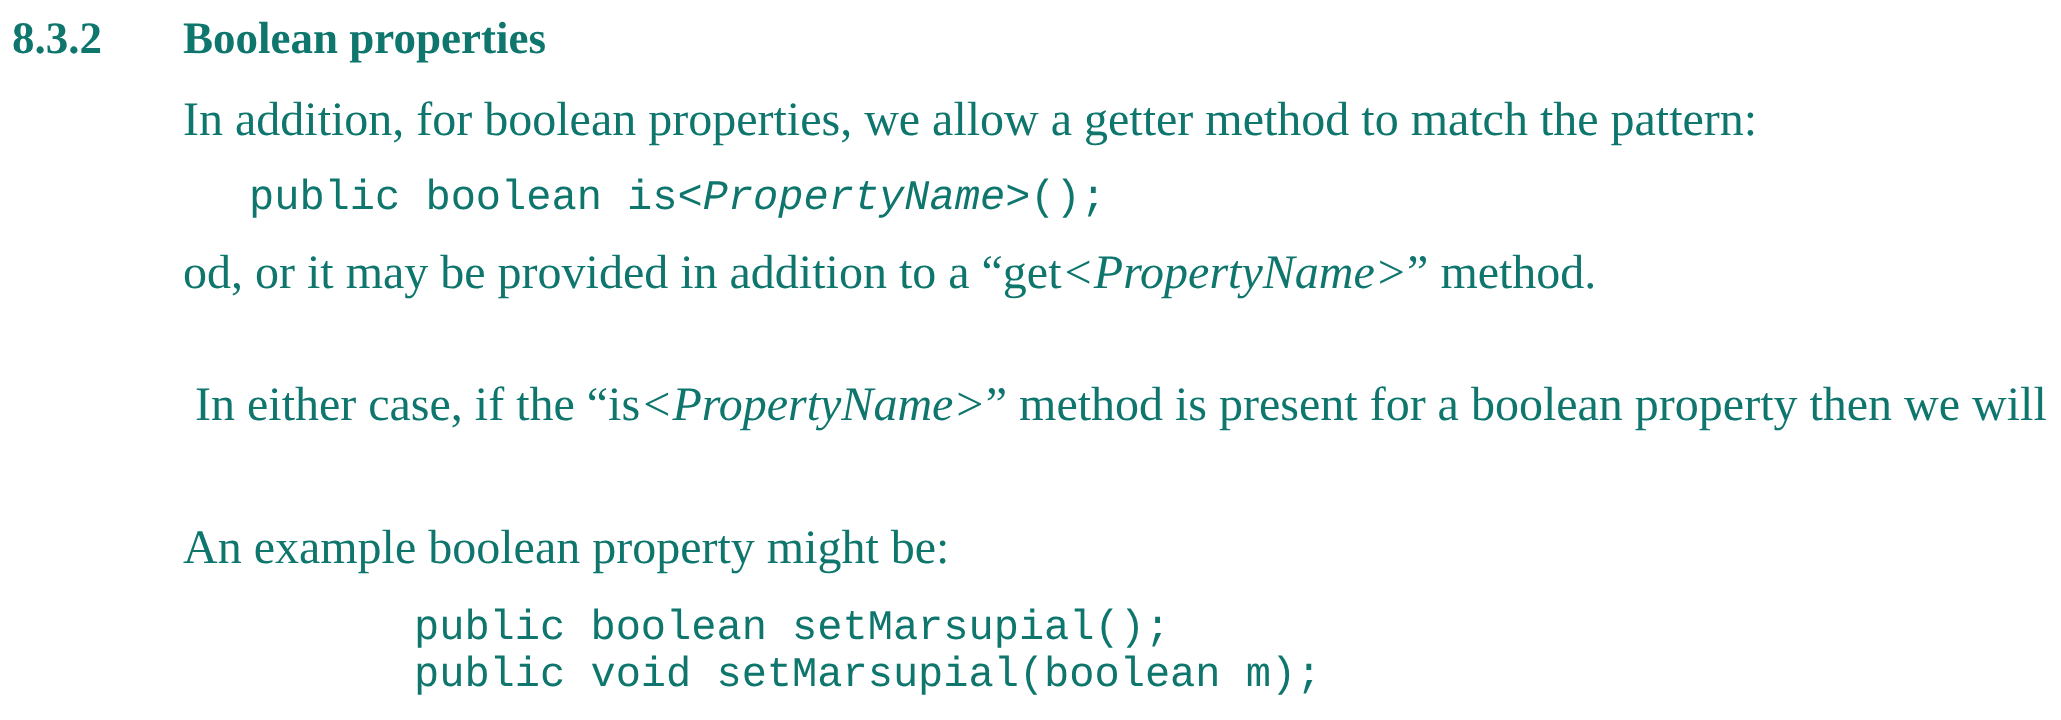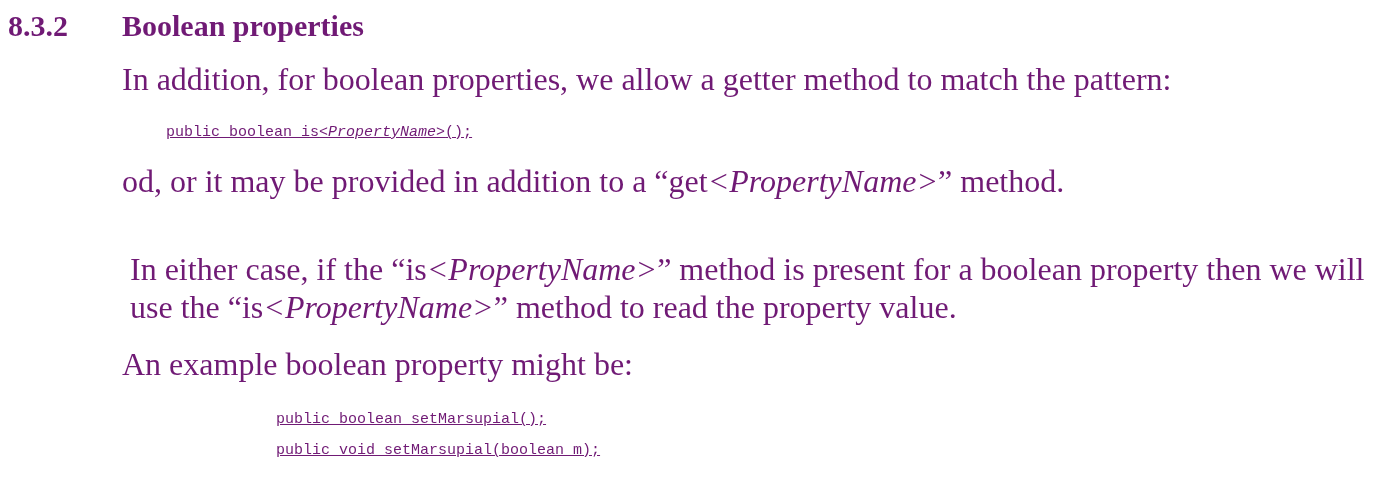--- a/index.html
+++ b/index.html
@@ -5,21 +5,21 @@
   html, body {
     margin: 0;
     padding: 0;
     background: #ffffff;
   }
   .page {
     position: relative;
     width: 1374px;
     height: 480px;
     background: #ffffff;
-    color: #701a75;
+    color: #0f766e;
     overflow: hidden;
   }
   .heading {
     position: absolute;
     top: 8px;
     left: 8px;
     font-family: "Liberation Serif", serif;
     font-weight: bold;
     font-size: 30px;
     line-height: 36px;
@@ -36,24 +36,23 @@
     line-height: 38px;
     white-space: nowrap;
   }
   .p1 { top: 60px;  left: 122px; }
   .p2 { top: 162px; left: 122px; }
   .p3 { top: 250px; left: 130px; }
   .p4 { top: 345px; left: 122px; }
   .code {
     position: absolute;
     font-family: "Liberation Mono", monospace;
-    font-size: 15px;
+    font-size: 28px;
     line-height: 31px;
     white-space: nowrap;
-    text-decoration: underline;
   }
   .c1 { top: 117px; left: 166px; }
   .c2 { top: 404px; left: 276px; }
   .it { font-style: italic; }
 </style>
 </head>
 <body>
 
 <div class="page">
 
@@ -68,21 +67,20 @@
   <div class="code c1">
     <span>public boolean is</span><span class="it">&lt;PropertyName&gt;</span><span>();</span>
   </div>
 
   <div class="body-text p2">
     <div><span>od, or it may be provided in addition to a “get</span><span class="it">&lt;PropertyName&gt;</span><span>” method.</span></div>
   </div>
 
   <div class="body-text p3">
     <div><span>In either case, if the “is</span><span class="it">&lt;PropertyName&gt;</span><span>” method is present for a boolean property then we will</span></div>
-    <div><span>use the “is</span><span class="it">&lt;PropertyName&gt;</span><span>” method to read the property value.</span></div>
   </div>
 
   <div class="body-text p4">
     <span>An example boolean property might be:</span>
   </div>
 
   <div class="code c2">
     <div>public boolean setMarsupial();</div>
     <div>public void setMarsupial(boolean m);</div>
   </div>

